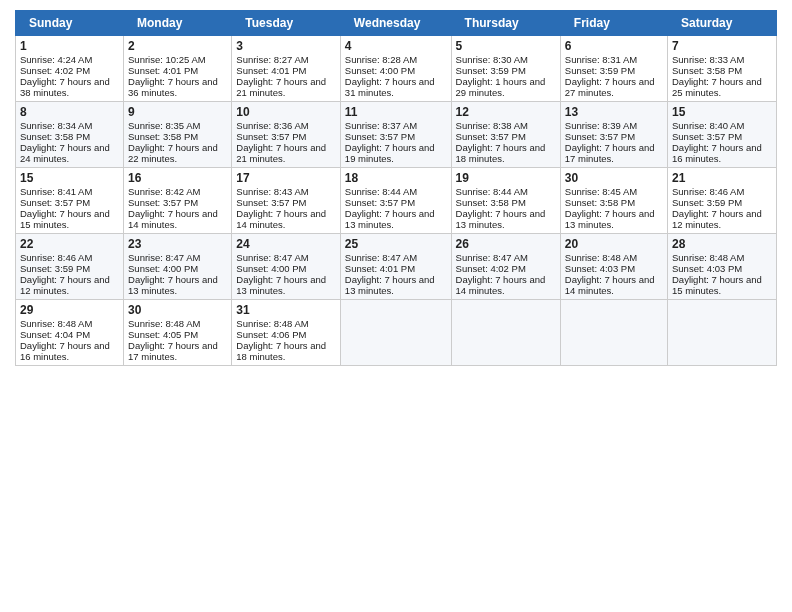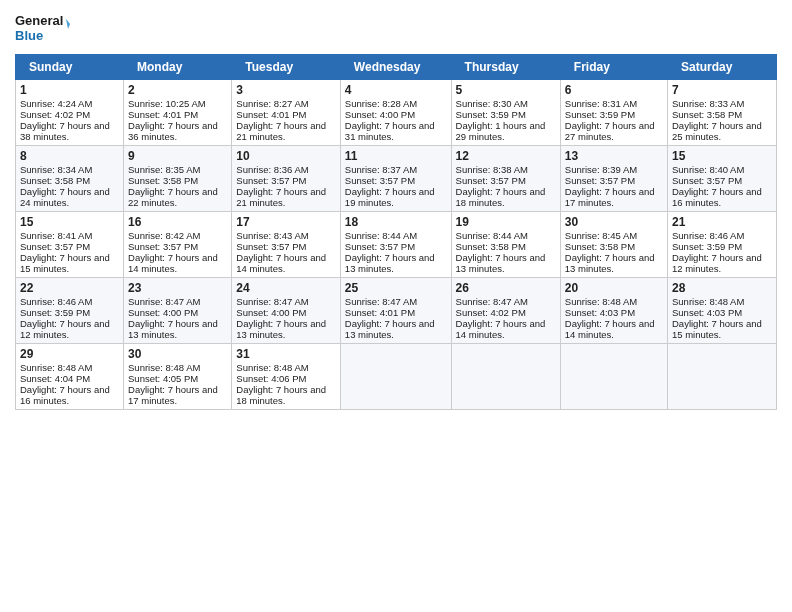--- a/index.html
+++ b/index.html
@@ -74,34 +74,20 @@
       background: #f5f7fa;
     }
     .calendar td.empty-cell {
       background: #f5f7fa;
     }
   </style>
 </head>
 <body>
 
 <div class="page">
-  <div class="header">
-    <div class="logo">
-  <svg width="55" height="36" viewBox="0 0 55 36">
-    <text x="0" y="15" font-size="13" font-weight="bold" fill="#1a1a1a" font-family="Arial">General</text>
-    <text x="0" y="30" font-size="13" font-weight="bold" fill="#1a6faf" font-family="Arial">Blue</text>
-    <polygon points="48,5 55,14 51,9" fill="#1a6faf"></polygon>
-    <polygon points="51,9 55,14 53,19" fill="#4a9fd5"></polygon>
-  </svg>
-</div>
-    <div class="title-block">
-      <div class="month-title"></div>
-      <div class="location-title"></div>
-    </div>
-  </div>
 
   <table class="calendar">
     <thead>
       <tr>
         <th>Sunday</th>
         <th>Monday</th>
         <th>Tuesday</th>
         <th>Wednesday</th>
         <th>Thursday</th>
         <th>Friday</th>

